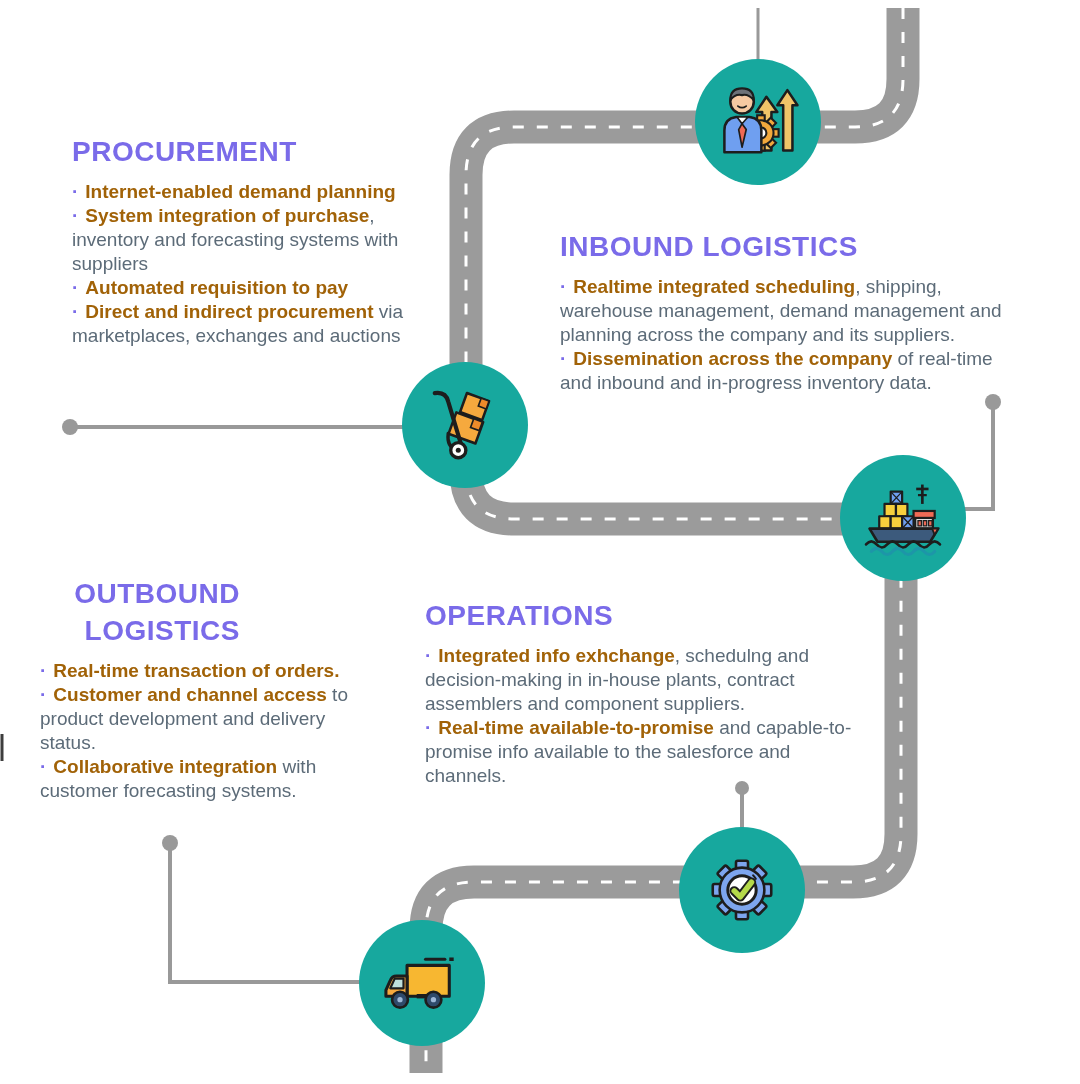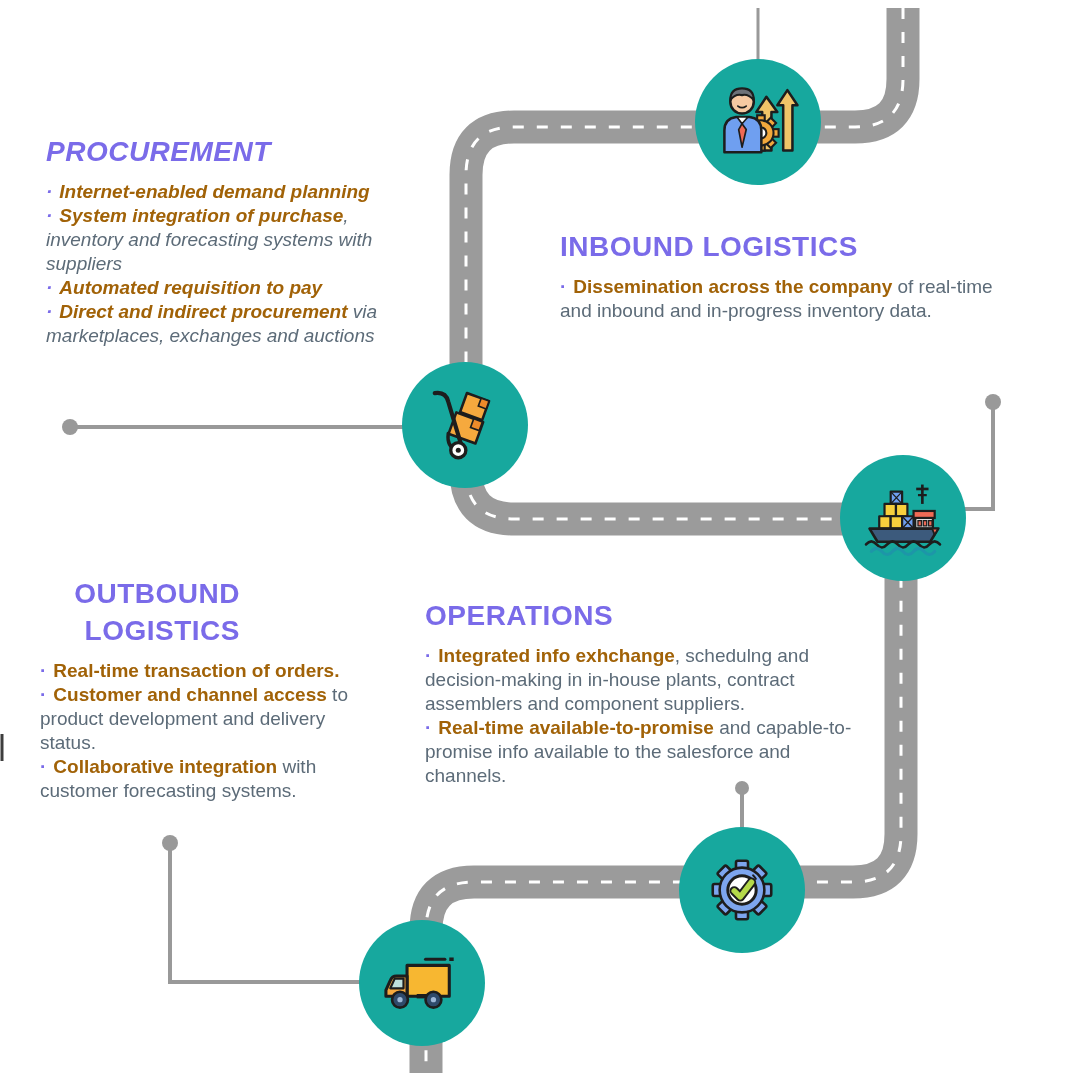--- a/index.html
+++ b/index.html
@@ -167,30 +167,31 @@
       <polygon points="19,45 29,45 29,56 14,56" fill="#bfe0dc" stroke="#1d1d1d" stroke-width="2.5" stroke-linejoin="round"></polygon>
       <line x1="44" y1="65" x2="60" y2="65" stroke="#1d1d1d" stroke-width="5"></line>
 
       <circle cx="25" cy="69" r="9" fill="#2f4a6b" stroke="#1d1d1d" stroke-width="3"></circle>
       <circle cx="25" cy="69" r="3" fill="#9fb8d8"></circle>
       <circle cx="63" cy="69" r="9" fill="#2f4a6b" stroke="#1d1d1d" stroke-width="3"></circle>
       <circle cx="63" cy="69" r="3" fill="#9fb8d8"></circle>
     </svg>
   </div>
 
-  <section class="tb" style="left:46px; top:133px; width:358px;font-style:italic;">
+  <section class="tb" style="left:72px; top:133px; width:358px;">
     <h2>PROCUREMENT</h2>
     <p class="bl"><span class="dot">·</span><b>Internet-enabled demand planning</b><span></span></p>
     <p class="bl"><span class="dot">·</span><b>System integration of purchase</b><span>, inventory and forecasting systems with suppliers</span></p>
     <p class="bl"><span class="dot">·</span><b>Automated requisition to pay</b><span></span></p>
     <p class="bl"><span class="dot">·</span><b>Direct and indirect procurement</b><span> via marketplaces, exchanges and auctions</span></p>
   </section>
 
   <section class="tb" style="left:560px; top:228px; width:462px;">
     <h2>INBOUND LOGISTICS</h2>
+    <p class="bl"><span class="dot">·</span><b>Realtime integrated scheduling</b><span>, shipping, warehouse management, demand management and planning across the company and its suppliers.</span></p>
     <p class="bl"><span class="dot">·</span><b>Dissemination across the company</b><span> of real-time and inbound and in-progress inventory data.</span></p>
   </section>
 
   <section class="tb" style="left:40px; top:575px; width:312px;">
     <h2 style="width:200px;text-align:right;">OUTBOUND LOGISTICS</h2>
     <p class="bl"><span class="dot">·</span><b>Real-time transaction of orders.</b><span></span></p>
     <p class="bl"><span class="dot">·</span><b>Customer and channel access</b><span> to product development and delivery status.</span></p>
     <p class="bl"><span class="dot">·</span><b>Collaborative integration</b><span> with customer forecasting systems.</span></p>
   </section>
 

